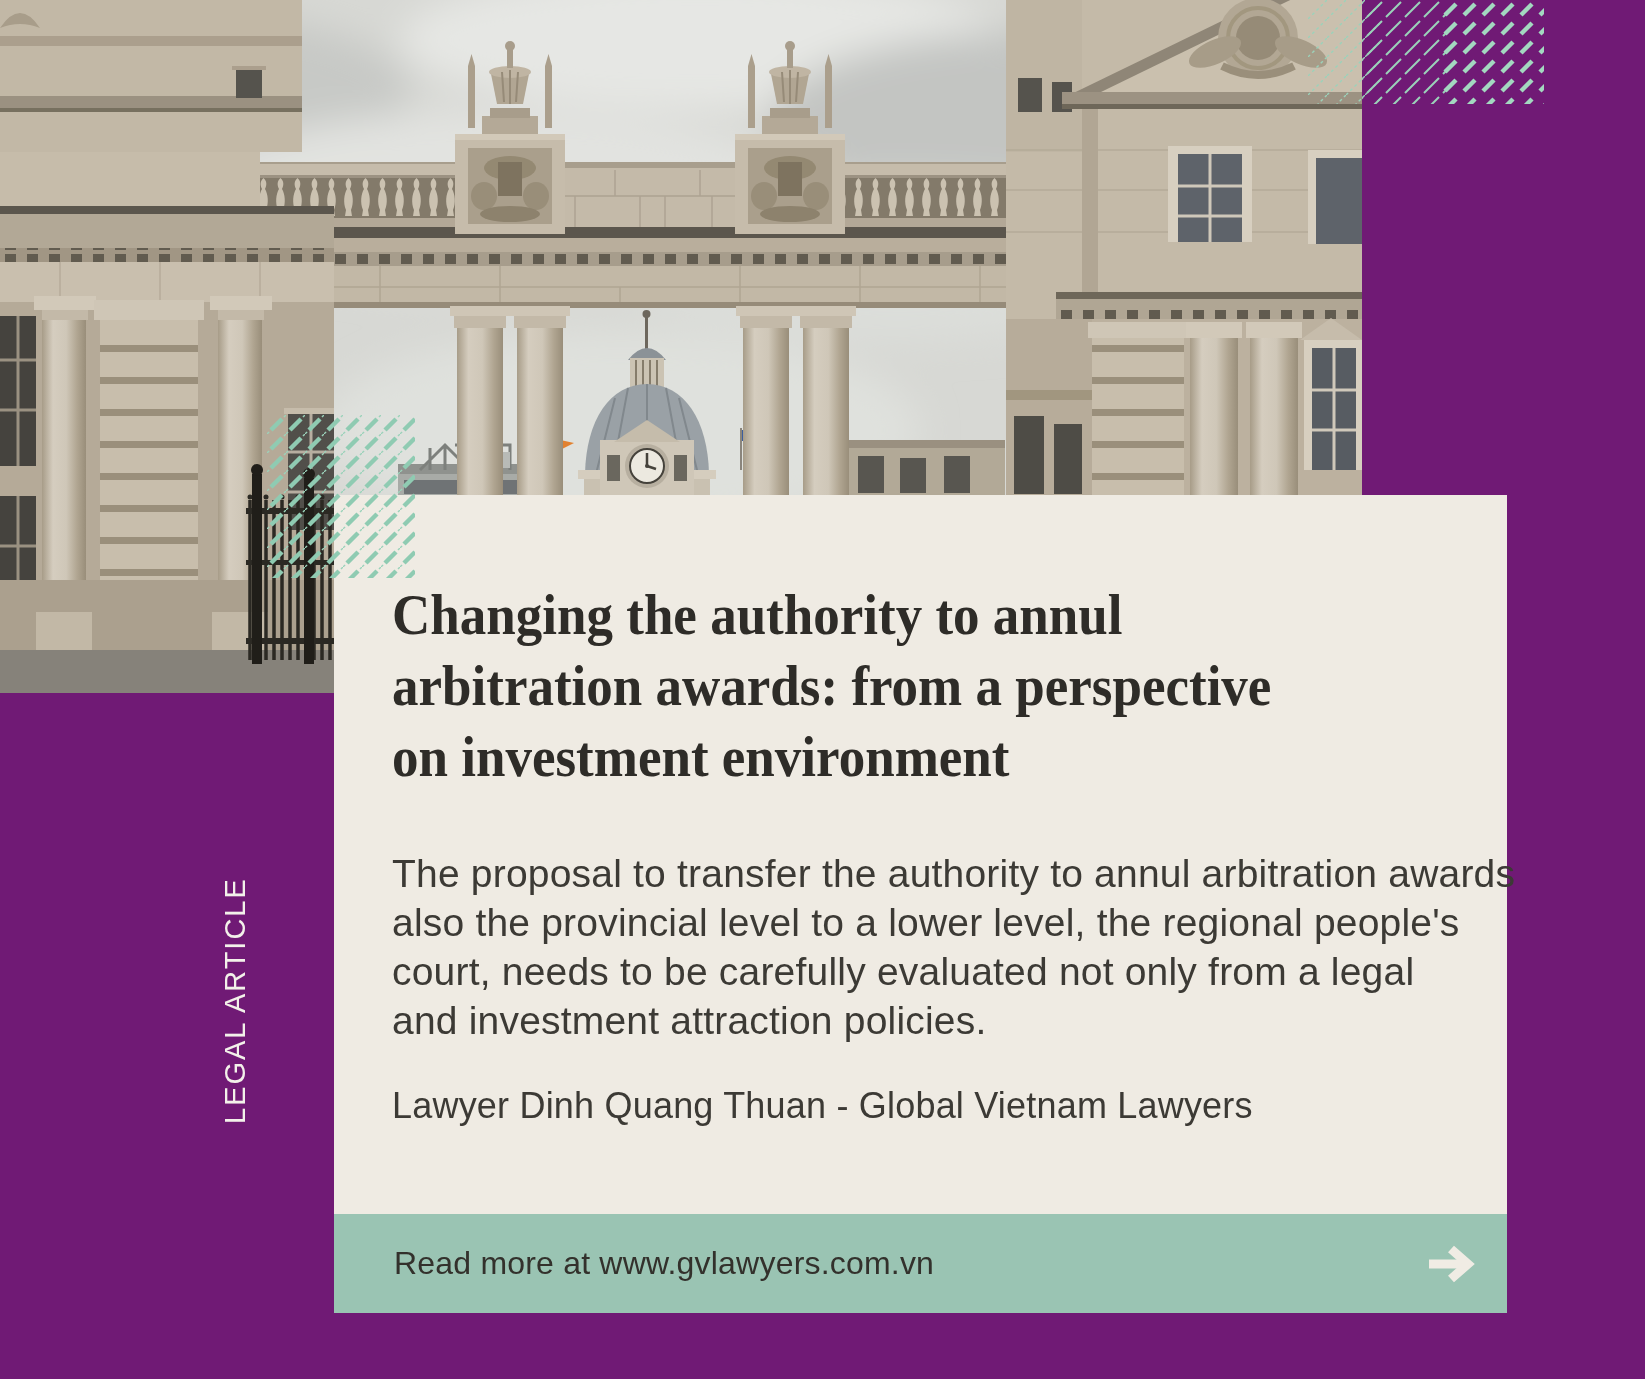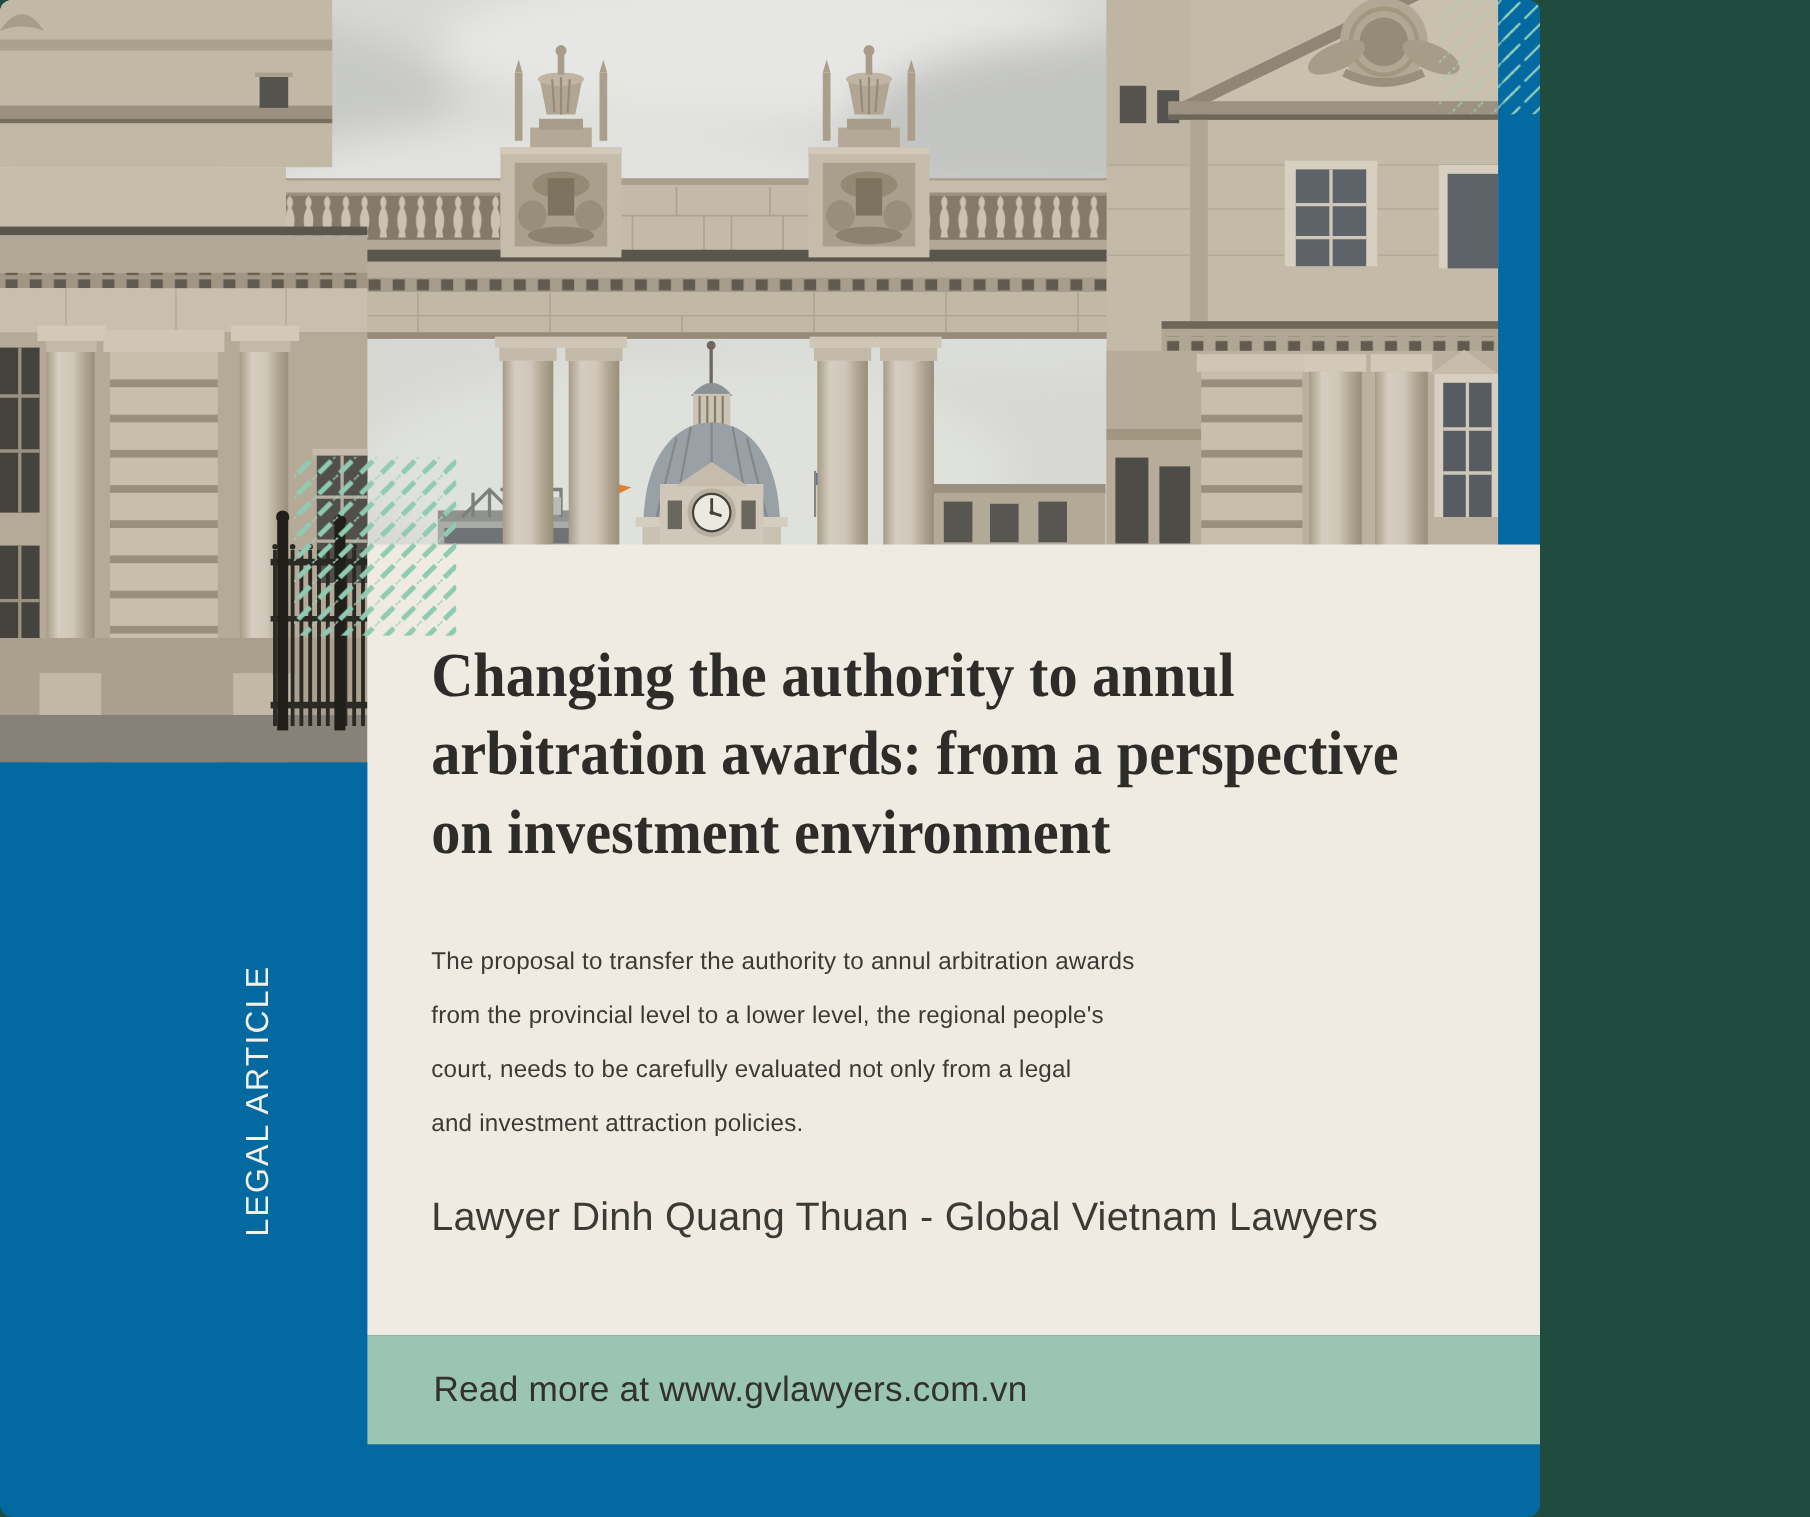--- a/index.html
+++ b/index.html
@@ -1,25 +1,25 @@
 <!DOCTYPE html>
 <html><head>
 <meta charset="utf-8">
 <style>
   html,body{margin:0;padding:0;background:#204C3F;}
-  .canvas{position:relative;width:1400px;height:1379px;background:#0369a1;overflow:hidden;
-          font-family:"Liberation Sans",sans-serif;border-radius:11px;}
+  .canvas{position:relative;width:1645px;height:1379px;background:#701a75;overflow:hidden;
+          font-family:"Liberation Sans",sans-serif;}
   .photo{position:absolute;left:0;top:0;width:1362px;height:693px;}
   .photo svg{display:block;}
   .card{position:absolute;left:334px;top:495px;width:1173px;height:719px;background:#EFEBE3;}
   .title{position:absolute;left:58px;top:84px;margin:0;font-family:"Liberation Serif","DejaVu Serif",serif;
          font-weight:700;font-size:57px;line-height:71px;color:#2E2C28;white-space:nowrap;
          transform:scaleX(.93);transform-origin:left top;}
   .title span{display:block;}
-  .summary{position:absolute;left:58px;top:354px;font-size:22px;line-height:49px;color:#3C3A35;
+  .summary{position:absolute;left:58px;top:354px;font-size:39px;line-height:49px;color:#3C3A35;
            letter-spacing:.2px;white-space:nowrap;}
   .summary div{display:block;}
   .attribution{position:absolute;left:58px;top:590px;font-size:36px;color:#3C3A35;letter-spacing:.2px;white-space:nowrap;}
   .readmore{position:absolute;left:334px;top:1214px;width:1173px;height:99px;background:#9AC4B3;
             display:flex;align-items:center;justify-content:space-between;
             padding:0 30px 0 60px;box-sizing:border-box;cursor:pointer;}
   .readmore .rm-text{font-size:32px;color:#33312C;letter-spacing:.2px;}
   .vlabel{position:absolute;left:212px;top:878px;width:46px;height:246px;
           display:flex;align-items:center;justify-content:center;
           writing-mode:vertical-rl;transform:rotate(180deg);
@@ -308,21 +308,21 @@
   </div>
 
   <div class="card">
     <h1 class="title">
       <span>Changing the authority to annul</span>
       <span>arbitration awards: from a perspective</span>
       <span>on investment environment</span>
     </h1>
     <div class="summary">
       <div>The proposal to transfer the authority to annul arbitration awards</div>
-      <div>from the provincial level to a lower level, the regional people's</div>
+      <div>also the provincial level to a lower level, the regional people's</div>
       <div>court, needs to be carefully evaluated not only from a legal</div>
       <div>and investment attraction policies.</div>
     </div>
     <div class="attribution">Lawyer Dinh Quang Thuan - Global Vietnam Lawyers</div>
   </div>
 
   <div class="readmore">
     <span class="rm-text">Read more at www.gvlawyers.com.vn</span>
     <svg class="arrow-icon" width="50" height="40" viewBox="0 0 50 40">
       <path d="M2,20 H40" stroke="#F0ECE4" stroke-width="9" fill="none"></path>

